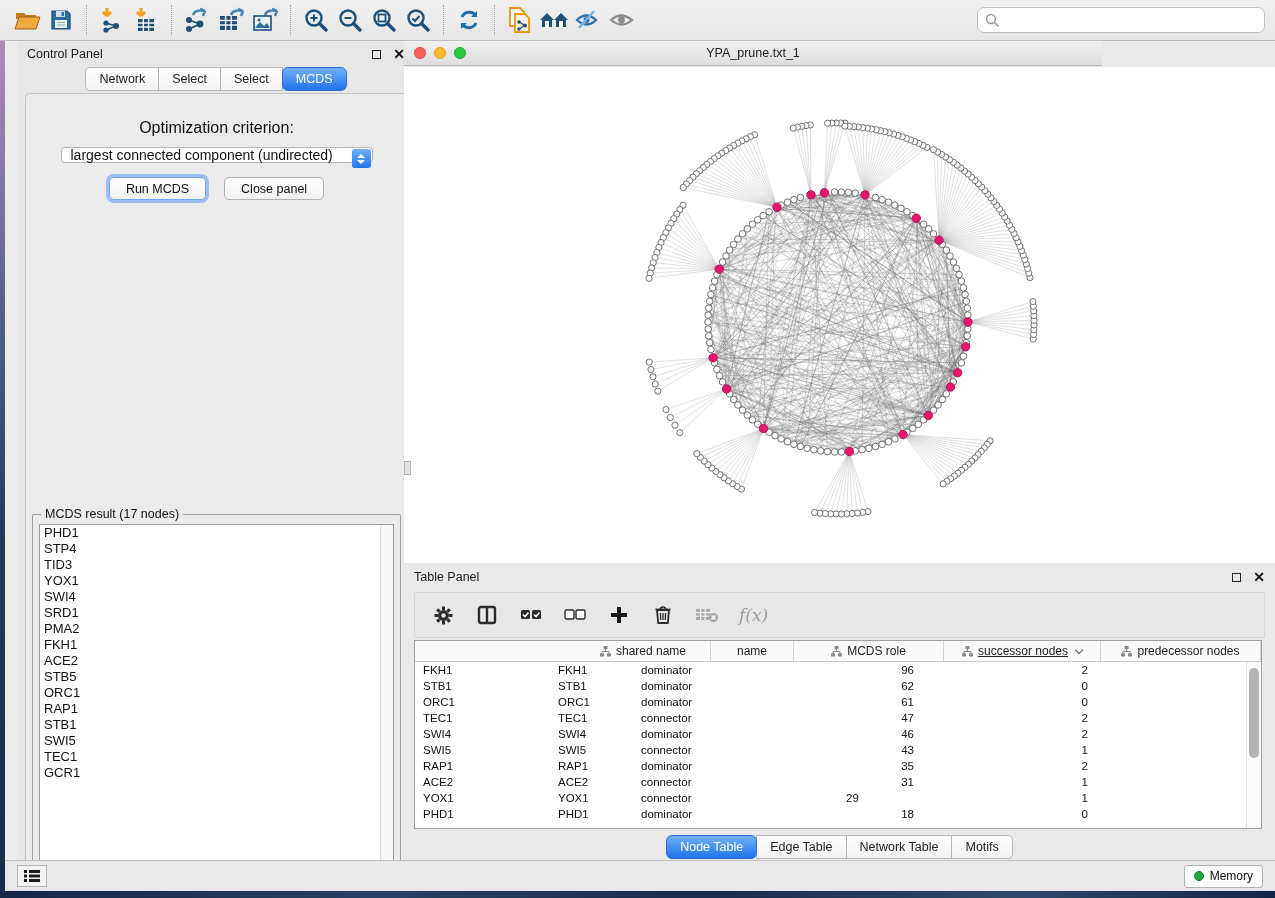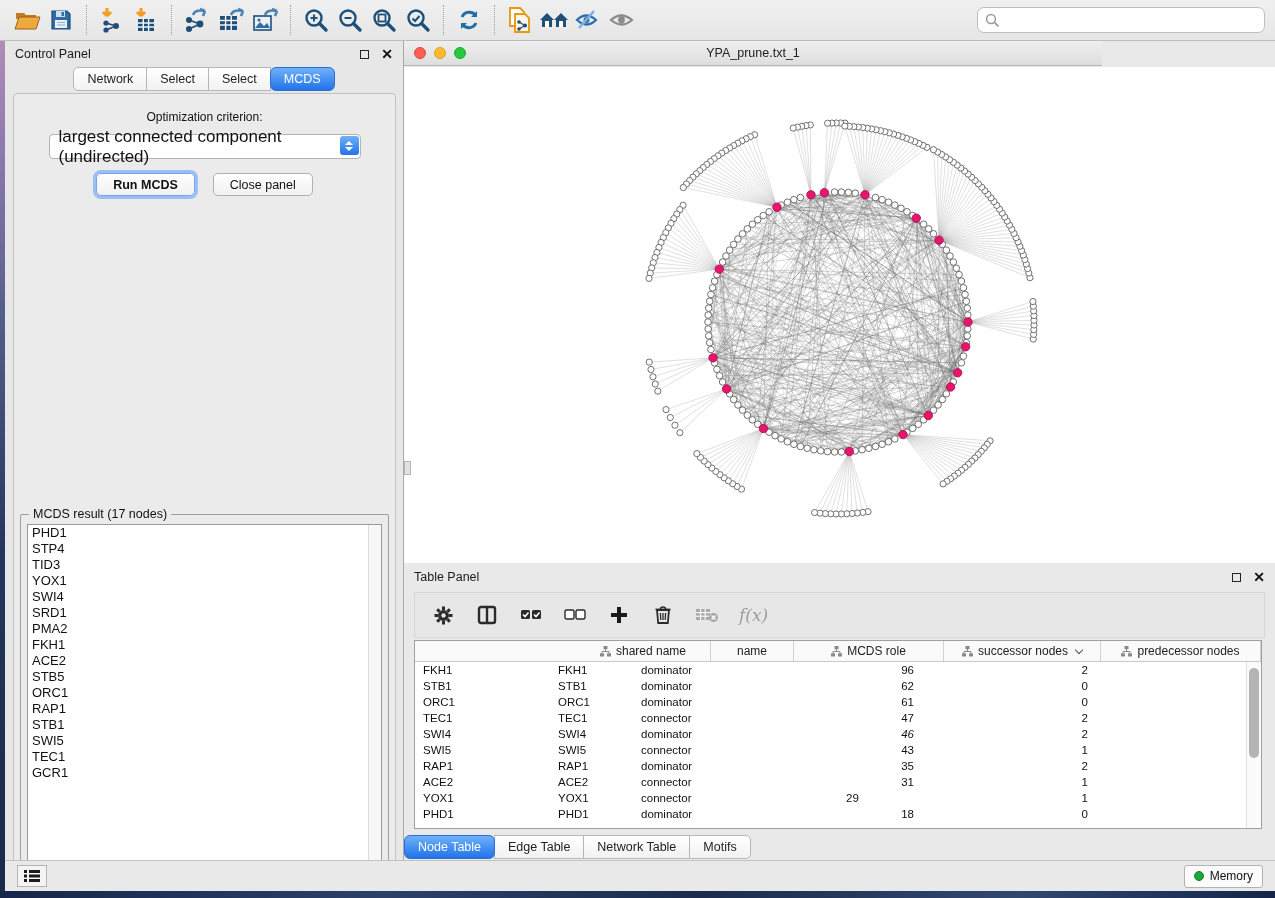--- a/index.html
+++ b/index.html
@@ -17,48 +17,48 @@
     background:linear-gradient(#f0f0f0,#e6e6e6); border-bottom:1px solid #bdbdbd;
     display:flex; align-items:center; padding:0 10px; }
   .tbtn { width:34px; height:34px; display:flex; align-items:center; justify-content:center; }
   .tsep { width:1px; height:30px; border-left:1px dotted #9f9f9f; margin:0 8px; }
   .search-wrap { margin-left:auto; position:relative; }
   .search-input { width:288px; height:26px; border:1px solid #bfbfbf; border-radius:7px;
     background:#fff; padding:0 8px 0 28px; font-size:13px; color:#333; outline:none; }
   .search-glyph { position:absolute; left:8px; top:6px; }
 
   
-  .control-panel { position:absolute; left:5px; top:41px; width:399px; height:850px;
+  .control-panel { position:absolute; left:17px; top:41px; width:399px; height:850px;
     background:#e7e7e7; border-right:1px solid #a9a9a9; }
   .panel-header { height:26px; display:flex; align-items:center; padding:0 10px; font-size:12.5px; color:#1a1a1a; }
   .panel-header .sp { flex:1; }
   .win-sq { width:9px; height:9px; border:1.5px solid #222; margin-right:12px; cursor:default; }
   .win-x { font-size:14px; font-weight:bold; color:#111; line-height:9px; cursor:default; }
   .seg { display:flex; justify-content:center; position:relative; z-index:2; }
   .seg .tab { background:linear-gradient(#ffffff,#f2f2f2); border:1px solid #b6b6b6; padding:4px 13px;
     font-size:12.5px; color:#222; margin-left:-1px; cursor:default; }
   .seg .tab:first-child { border-radius:5px 0 0 5px; margin-left:0; }
   .seg .tab:last-child { border-radius:0 5px 5px 0; }
   .seg .tab.active { background:linear-gradient(#6fb0f9,#2173ea); color:#fff; border-color:#2d6fd1;
     border-radius:6px; position:relative; }
   .cp-content { position:absolute; left:8px; top:52px; width:383px; height:790px;
     background:#ebebeb; border:1px solid #c2c2c2; border-radius:4px; }
-  .opt-label { text-align:center; margin-top:16px; font-size:12px; color:#111; }
-  .dropdown { position:relative; margin:10px auto 0; width:312px; height:25px; background:#fff;
-    border:1px solid #b3b3b3; border-radius:4px; font-size:17px; color:#111;
+  .opt-label { text-align:center; margin-top:25px; font-size:16px; color:#111; }
+  .dropdown { position:relative; margin:10px auto 0; width:312px; height:16px; background:#fff;
+    border:1px solid #b3b3b3; border-radius:4px; font-size:14px; color:#111;
     display:flex; align-items:center; padding:0 26px 0 9px; }
   .dd-stepper { position:absolute; right:1px; top:1px; width:19px; height:19px; border-radius:3px;
     background:linear-gradient(#6fb0f9,#2173ea); display:flex; flex-direction:column;
     align-items:center; justify-content:center; gap:2px; }
   .dd-up { width:0;height:0;border-left:4px solid transparent;border-right:4px solid transparent;border-bottom:4px solid #fff; }
   .dd-dn { width:0;height:0;border-left:4px solid transparent;border-right:4px solid transparent;border-top:4px solid #fff; }
   .btn-row { display:flex; justify-content:center; gap:18px; margin-top:14px; }
   .mac-btn { height:23px; padding:0 16px; background:linear-gradient(#ffffff,#f1f1f1);
     border:1px solid #b0b0b0; border-radius:5px; font-size:12.5px; color:#111; cursor:default; }
-  .mac-btn.focused { box-shadow:0 0 0 3px rgba(90,153,254,.55); border-color:#76a3ef;font-weight:bold; }
+  .mac-btn.focused { box-shadow:0 0 0 3px rgba(90,153,254,.55); border-color:#76a3ef; }
   .result-group { position:absolute; left:6px; top:420px; width:369px; height:366px;
     border:1px solid #9e9e9e; border-radius:2px;padding-left:28px; }
   .result-legend { position:absolute; left:8px; top:-8px; background:#ebebeb; padding:0 4px;
     font-size:12.5px; color:#111; }
   .result-list { position:absolute; left:6px; top:9px; right:6px; bottom:6px; background:#fff;
     border:1px solid #9a9a9a; overflow:hidden; }
   .result-scroll { position:absolute; right:0; top:0; width:13px; bottom:0; background:#f7f7f7; border-left:1px solid #ddd; }
   .result-item { font-size:13px; color:#111; line-height:16px; padding-left:4px; }
 
   
@@ -82,21 +82,21 @@
   .tbl-head { display:flex; height:21px; background:#fafafa; border-bottom:1px solid #c9c9c9;justify-content:flex-end; }
   .th { display:flex; align-items:center; justify-content:center; gap:5px; font-size:12px; color:#222;
     border-right:1px solid #d2d2d2; }
   .sort-chev { width:6px; height:6px; border-right:1.6px solid #555; border-bottom:1.6px solid #555;
     transform:rotate(45deg); margin-left:3px; margin-top:-3px; }
   .tr { display:flex; height:16px; align-items:center; }
   .td { font-size:11.5px; color:#111; padding:0 8px; white-space:nowrap; overflow:hidden; }
   .td.num { text-align:right; }
   .tbl-scroll { position:absolute; right:0; top:21px; bottom:0; width:15px; background:#fbfbfb; border-left:1px solid #e0e0e0; }
   .tbl-thumb { position:absolute; left:2px; right:2px; top:6px; height:90px; background:#b4b4b4; border-radius:6px; }
-  .tp-tabs { position:absolute; left:0; right:0; top:271px; display:flex; justify-content:flex-start; }
+  .tp-tabs { position:absolute; left:0; right:0; top:271px; display:flex; justify-content:center; }
   .status { position:absolute; left:5px; bottom:7px; width:1270px; height:31px; background:#e9e9e9;
     border-top:1px solid #c2c2c2; display:flex; align-items:center; padding:0 12px;text-align:right; }
   .list-btn { width:30px; height:22px; background:#f4f4f4; border:1px solid #b5b5b5;
     display:flex; align-items:center; justify-content:center; }
   .mem-btn { margin-left:auto; height:23px; background:#fbfbfb; border:1px solid #b3b3b3; border-radius:3px;
     display:flex; align-items:center; gap:6px; padding:0 9px; font-size:12px; color:#111; }
   .mem-dot { width:10px; height:10px; border-radius:50%; background:#1fa63c; border:1px solid #15802c; }
 </style>
 </head>
 <body>
@@ -1357,21 +1357,21 @@
                 </g>
                 <g stroke="#8a8a8a" stroke-width="1">
                   <line x1="5.5" y1="3" x2="5.5" y2="5.5"></line>
                   <line x1="2" y1="5.5" x2="9" y2="5.5"></line>
                   <line x1="2" y1="5.5" x2="2" y2="7.5"></line>
                   <line x1="9" y1="5.5" x2="9" y2="7.5"></line>
                 </g>
               </svg>
               <span>MCDS role</span>
             </div>
-            <div class="th" style="width: 157px;">
+            <div class="th" style="width: 157px; text-decoration: underline;">
               <svg width="11" height="11" viewBox="0 0 11 11">
                 <g fill="#8a8a8a">
                   <rect x="3.5" y="0" width="4" height="3.2"></rect>
                   <rect x="0" y="7.3" width="4" height="3.2"></rect>
                   <rect x="7" y="7.3" width="4" height="3.2"></rect>
                 </g>
                 <g stroke="#8a8a8a" stroke-width="1">
                   <line x1="5.5" y1="3" x2="5.5" y2="5.5"></line>
                   <line x1="2" y1="5.5" x2="9" y2="5.5"></line>
                   <line x1="2" y1="5.5" x2="2" y2="7.5"></line>
@@ -1424,21 +1424,21 @@
               <div class="td" style="width: 135px;">TEC1</div>
               <div class="td" style="width: 83px;">TEC1</div>
               <div class="td" style="width: 150px;">connector</div>
               <div class="td num" style="width: 157px; padding-right: 26px;">47</div>
               <div class="td num" style="width: 160px; padding-right: 12px;">2</div>
             </div>
             <div class="tr">
               <div class="td" style="width: 135px;">SWI4</div>
               <div class="td" style="width: 83px;">SWI4</div>
               <div class="td" style="width: 150px;">dominator</div>
-              <div class="td num" style="width: 157px; padding-right: 26px; font-style: italic;">46</div>
+              <div class="td num" style="width: 157px; padding-right: 26px;">46</div>
               <div class="td num" style="width: 160px; padding-right: 12px;">2</div>
             </div>
             <div class="tr">
               <div class="td" style="width: 135px;">SWI5</div>
               <div class="td" style="width: 83px;">SWI5</div>
               <div class="td" style="width: 150px;">connector</div>
               <div class="td num" style="width: 157px; padding-right: 26px;">43</div>
               <div class="td num" style="width: 160px; padding-right: 12px;">1</div>
             </div>
             <div class="tr">

